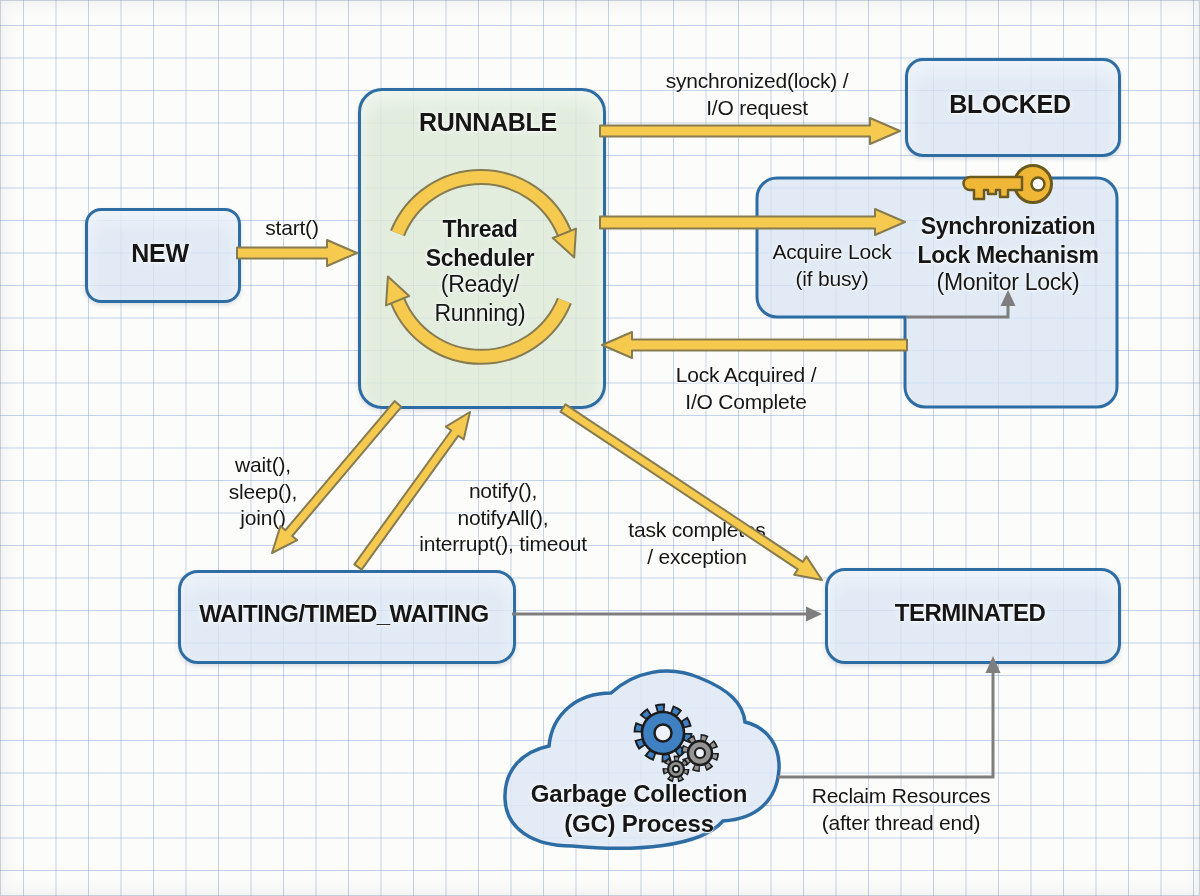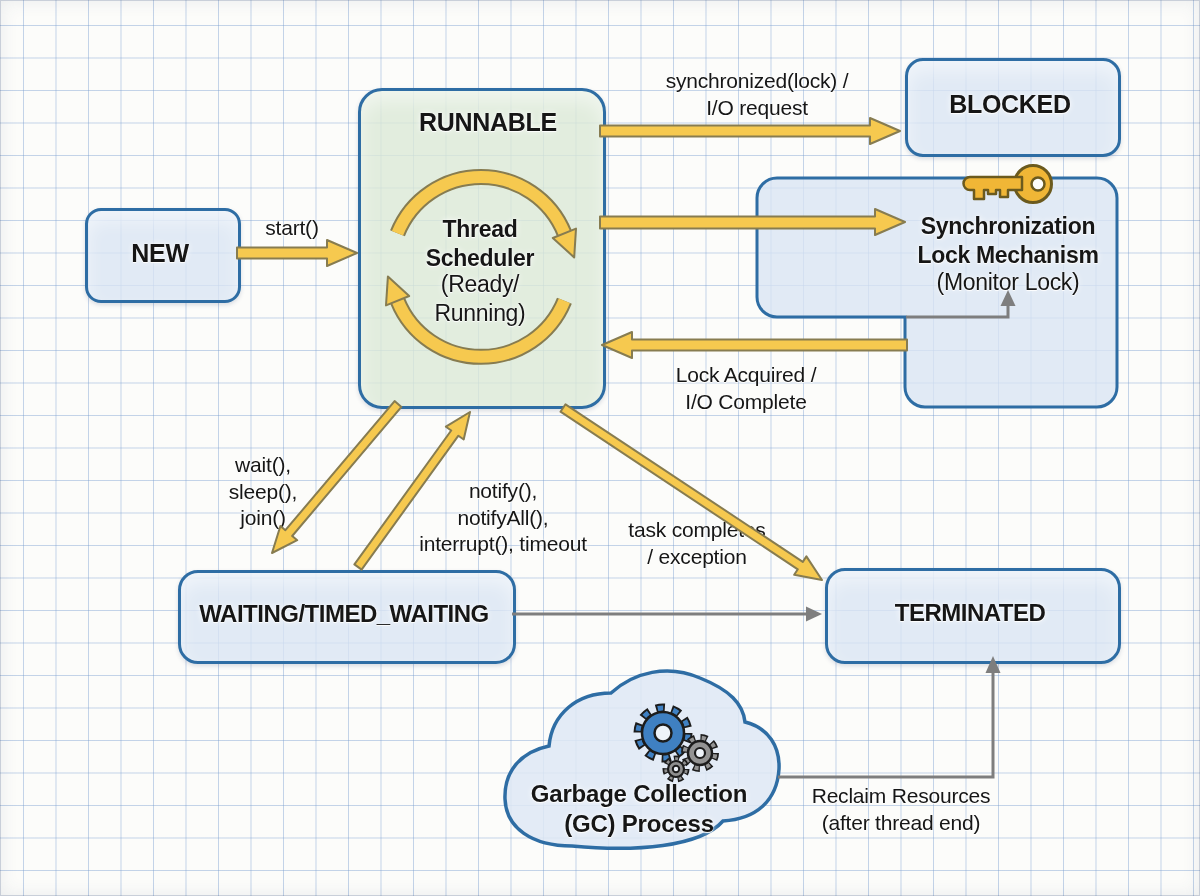--- a/index.html
+++ b/index.html
@@ -65,20 +65,22 @@
   <div class="txt inner-bold" style="left:1008px;top:241px;">Synchronization
 Lock Mechanism</div>
   <div class="txt inner-norm" style="left:1008px;top:283px;">(Monitor Lock)</div>
 
   <div class="txt lbl bold" style="left:639px;top:809px;font-size:24px;">Garbage Collection
 (GC) Process</div>
 
   <div class="txt lbl" style="left:292px;top:228px;">start()</div>
   <div class="txt lbl" style="left:757px;top:95px;">synchronized(lock) /
 I/O request</div>
+  <div class="txt lbl" style="left:832px;top:266px;">Acquire Lock
+(if busy)</div>
   <div class="txt lbl" style="left:746px;top:389px;">Lock Acquired /
 I/O Complete</div>
   <div class="txt lbl" style="left:263px;top:492px;">wait(),
 sleep(),
 join()</div>
   <div class="txt lbl" style="left:503px;top:510px;margin-top:8px;">notify(),
 notifyAll(),
 interrupt(), timeout</div>
   <div class="txt lbl" style="left:697px;top:544px;">task completes
 / exception</div>

